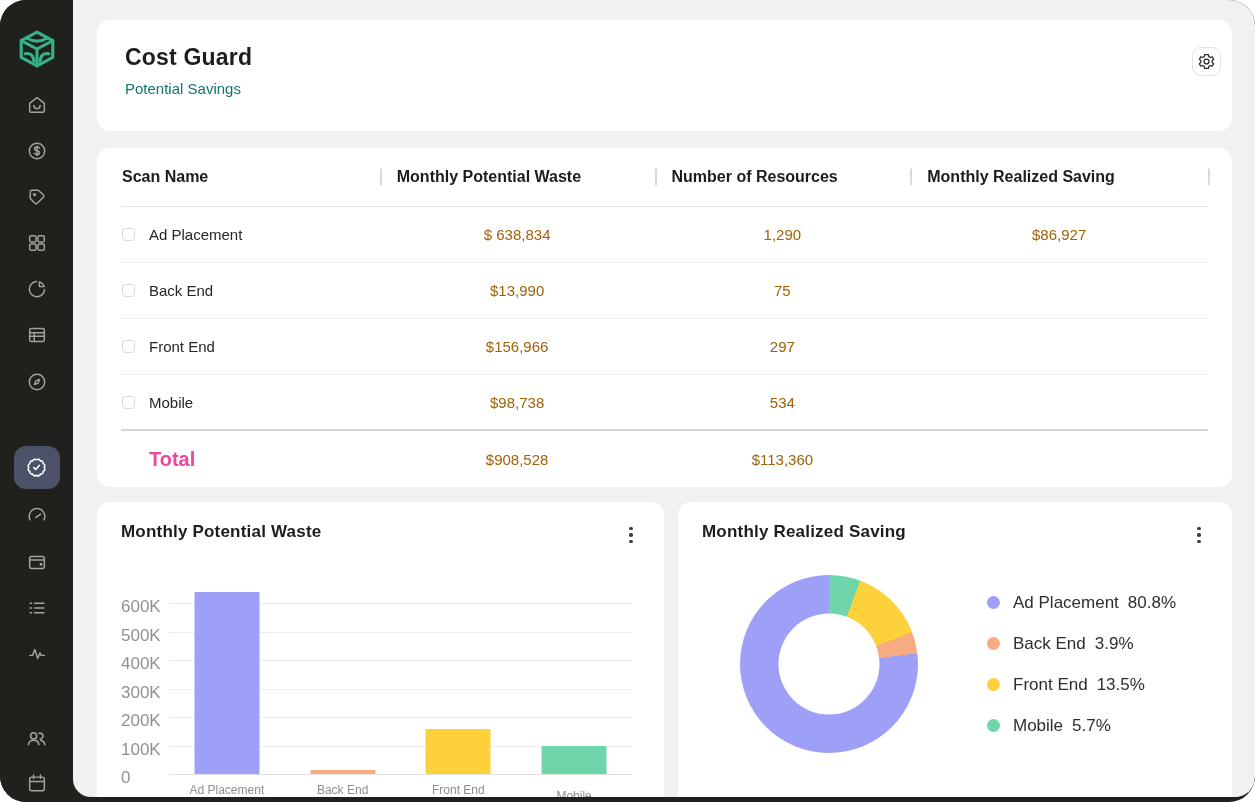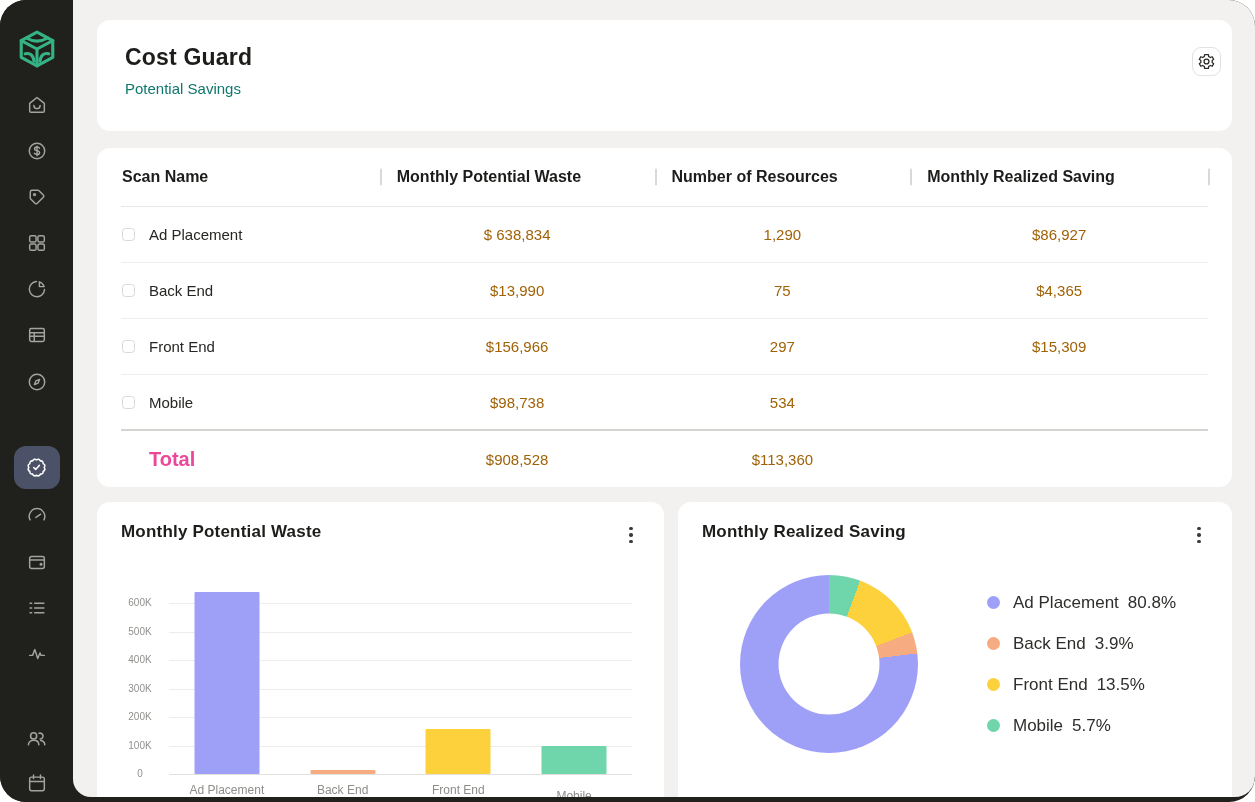--- a/index.html
+++ b/index.html
@@ -59,22 +59,22 @@
   .chart-title { font-size:17px; font-weight:700; color:#1d1d1b; letter-spacing:.2px; }
   .kebab { width:18px; height:22px; display:flex; flex-direction:column; align-items:center; gap:3px;
            justify-content:center; cursor:pointer; margin-top:2px; }
   .kebab i { width:3.5px; height:3.5px; border-radius:50%; background:#3c3c3a; }
 
   
   .bar-plot-wrap { position:relative; margin-top:58px; margin-left:48px; margin-right:8px; }
   .bar-plot { position:relative; height:171px; }
   .gridline { position:absolute; left:0; right:0; height:1px; background:#ececea; }
   .gridline.zero { background:#e0e0dd; }
-  .gridline .ytick { position:absolute; left:-48px; top:-6px; width:38px; text-align:center;
-                     font-size:10px; color:#90908d; }
+  .gridline .ytick { position:absolute; left:-48px; top:-6px; width:38px; text-align:left;
+                     font-size:17px; color:#90908d; }
   .bar { position:absolute; bottom:1px; left:50%; transform:translateX(-50%); width:65px; border-radius:1px; }
   .xlabel { position:absolute; top:179px; text-align:center; font-size:12px; color:#8d8d8a; }
 
   
   .donut-area { display:flex; align-items:center; margin-top:29px; }
   .donut { position:relative; width:178px; height:178px; border-radius:50%; margin-left:38px; flex:0 0 auto; }
   .donut-hole { position:absolute; left:50%; top:50%; transform:translate(-50%,-50%);
                 width:101px; height:101px; background:#ffffff; border-radius:50%; }
   .legend { margin-left:69px; display:flex; flex-direction:column; gap:21px; }
   .legend-row { display:flex; align-items:center; font-size:17px; color:#2e2e2c; }
@@ -217,30 +217,28 @@
             <div class="cell-num">1,290</div>
             <div class="cell-num">$86,927</div>
           </div>
           <div class="t-row t-body-row">
             <div class="cell-name">
               <span class="checkbox"></span>
               <span>Back End</span>
             </div>
             <div class="cell-num">$13,990</div>
             <div class="cell-num">75</div>
-            <div class="cell-num">$4,365</div>
           </div>
           <div class="t-row t-body-row">
             <div class="cell-name">
               <span class="checkbox"></span>
               <span>Front End</span>
             </div>
             <div class="cell-num">$156,966</div>
             <div class="cell-num">297</div>
-            <div class="cell-num">$15,309</div>
           </div>
           <div class="t-row t-body-row last-data">
             <div class="cell-name">
               <span class="checkbox"></span>
               <span>Mobile</span>
             </div>
             <div class="cell-num">$98,738</div>
             <div class="cell-num">534</div>
           </div>
         </div>

